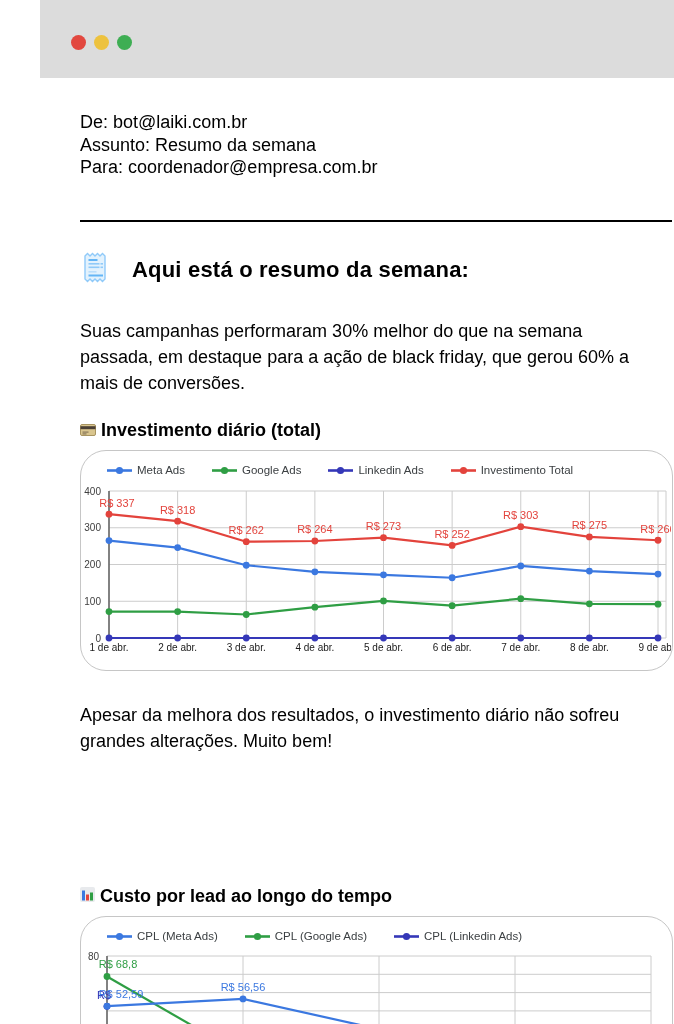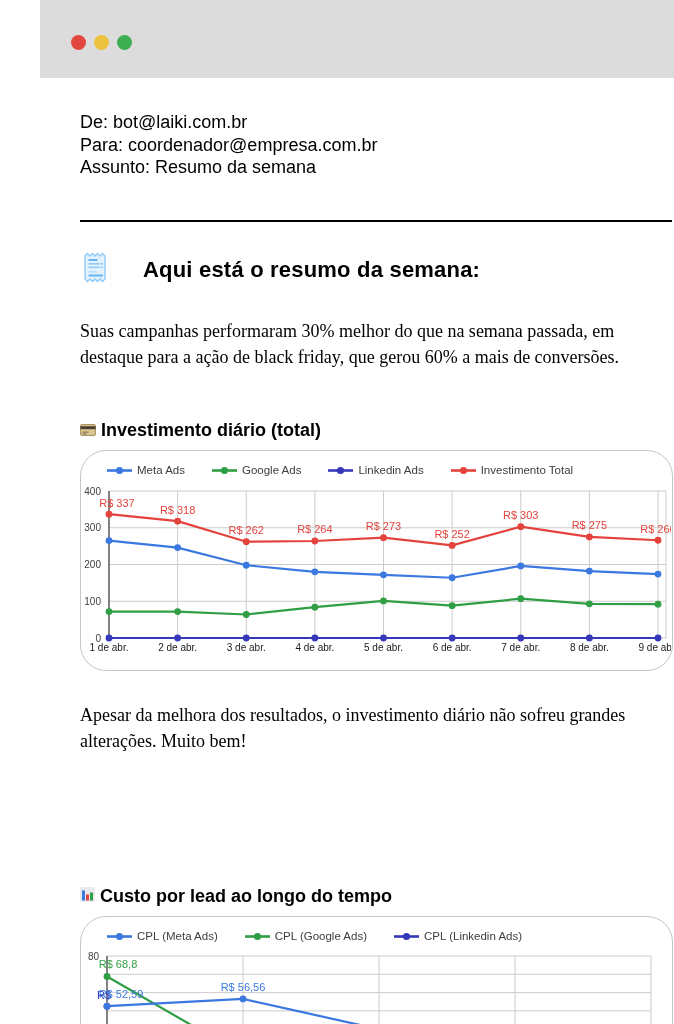--- a/index.html
+++ b/index.html
@@ -2,23 +2,23 @@
 <html><head>
 <meta charset="utf-8">
 <style>
   html,body{margin:0;padding:0;background:#fff;}
   .page{position:relative;width:674px;height:1024px;background:#ffffff;overflow:hidden;
         font-family:"Liberation Sans",sans-serif;color:#000;margin-left:40px;}
   .chrome{position:absolute;top:0;left:0;width:674px;height:78px;background:#dcdcdc;}
   .dot{position:absolute;top:35px;width:15px;height:15px;border-radius:50%;display:block;}
   .headers{position:absolute;top:111px;left:40px;font-size:18px;line-height:22.5px;}
   .divider{position:absolute;top:220px;left:40px;width:592px;border-top:2px solid #000;}
-  .heading{position:absolute;top:252px;left:42px;display:flex;align-items:center;gap:34px;}
+  .heading{position:absolute;top:252px;left:42px;display:flex;align-items:center;gap:23px;}
   .heading h1{margin:0;font-size:22px;font-weight:bold;letter-spacing:.2px;}
-  .p{position:absolute;left:40px;margin:0;font-size:18px;line-height:26px;max-width:572px;font-family:Liberation Serif, serif;}
+  .p{position:absolute;left:40px;margin:0;font-size:18px;line-height:26px;max-width:572px;}
   .p1{top:318px;}
   .p2{top:702px;}
   .p3{top:775px;}
   .chart-title{position:absolute;left:40px;display:flex;align-items:center;gap:5px;
                font-size:18px;font-weight:bold;}
   .ct1{top:420px;}
   .ct2{top:886px;}
   .chart-card{position:absolute;left:40px;width:593px;background:#fff;
               border:1.5px solid #c6c6c6;border-radius:26px;box-sizing:border-box;}
   .c1{top:450px;height:221px;}
@@ -35,22 +35,22 @@
 <div class="page">
 
   <div class="chrome">
     <span class="dot" style="left: 31px; background: rgb(226, 72, 63);"></span>
     <span class="dot" style="left: 54px; background: rgb(237, 194, 62);"></span>
     <span class="dot" style="left: 77px; background: rgb(62, 174, 83);"></span>
   </div>
 
   <div class="headers">
     <div>De: bot@laiki.com.br</div>
+    <div>Assunto: Resumo da semana</div>
     <div>Para: coordenador@empresa.com.br</div>
-    <div>Assunto: Resumo da semana</div>
   </div>
 
   <div class="divider"></div>
 
   <div class="heading">
     <span>
       <svg width="27" height="31" viewBox="0 0 27 31">
         <path d="M3 4 L5.5 1.5 L8 4 L10.5 1.5 L13 4 L15.5 1.5 L18 4 L20.5 1.5 L23 4
                  L23 27 L20.5 29.5 L18 27 L15.5 29.5 L13 27 L10.5 29.5 L8 27 L5.5 29.5 L3 27 Z" fill="#e3f2fd" stroke="#90caf9" stroke-width="1.4"></path>
         <rect x="6.5" y="7" width="9" height="2" fill="#64b5f6"></rect>

